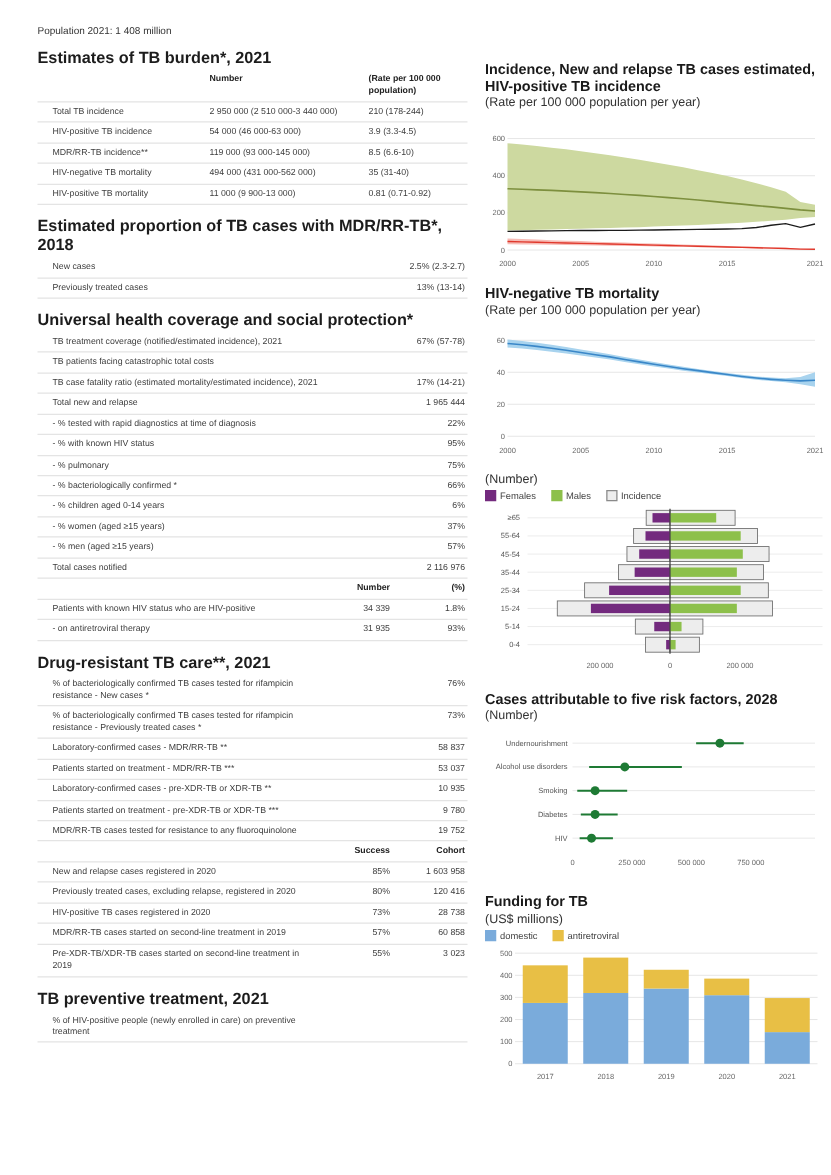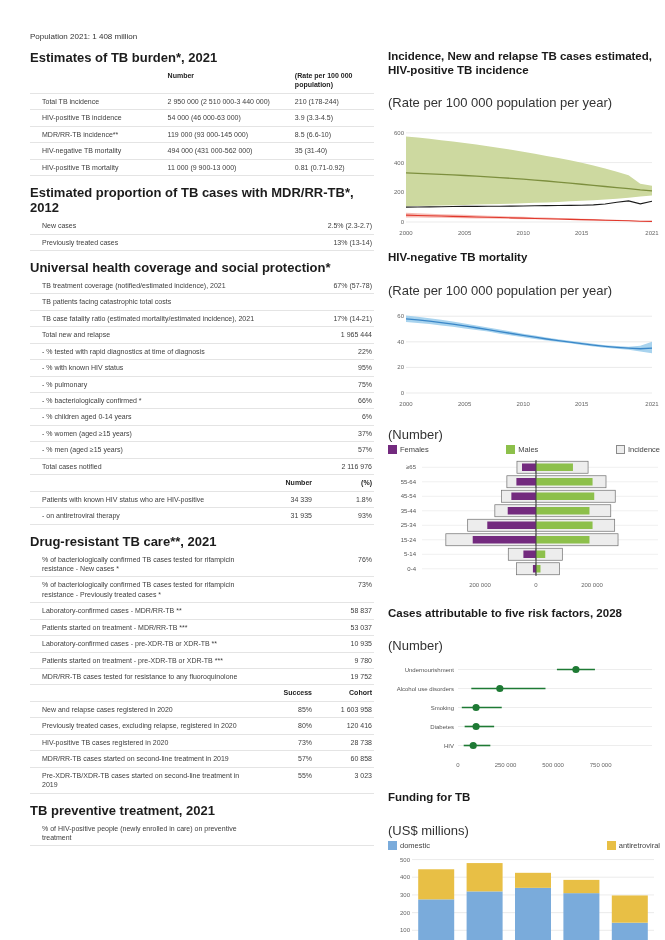--- a/index.html
+++ b/index.html
@@ -1,36 +1,36 @@
 <!DOCTYPE html>
 <html><head>
 <meta charset="utf-8">
 <style>
   html,body{margin:0;padding:0;background:#ffffff;}
   body{width:665px;height:940px;font-family:"Liberation Sans",sans-serif;color:#212121;overflow:hidden;}
   .page{position:relative;width:665px;height:940px;background:#fff;}
   .left-col{position:absolute;left:30px;top:20px;width:344px;}
   .right-col{position:absolute;left:388px;top:50px;width:272px;}
   .main-title{font-size:17.5px;font-weight:600;color:#1a1a1a;margin:0 0 7px 0;letter-spacing:.2px;}
-  .pop-line{font-size:8px;color:#333;margin:12px 0 1px 0;}
+  .pop-line{font-size:8px;color:#333;margin:0 0 1px 0;}
   .sec-h{font-size:13px;font-weight:600;color:#1c1c1c;margin:9px 0 3px 0;}
   .tbl{width:100%;}
   .row{display:grid;border-bottom:1px solid #e4e4e4;padding:3px 0;font-size:7px;color:#3d3d3d;line-height:1.35;}
   .row.hdr{font-weight:bold;color:#222;}
   .three .row{grid-template-columns:40% 37% 23%;}
   .three .val{text-align:left;}
   .kv .row{grid-template-columns:1fr 100px;}
   .kv .val{text-align:right;padding-right:2px;}
   .num3 .row{grid-template-columns:1fr 64px 60px;}
   .num3 .val{text-align:right;padding-right:2px;}
   .lbl{padding-left:12px;padding-right:6px;}
   .chart-block{margin-bottom:13px;}
   .chart-title{font-size:11.5px;font-weight:600;color:#1a1a1a;margin:0;line-height:1.18;}
-  .chart-sub{font-size:13px;color:#333;margin:18px 0 3px 0;}
-  .legend{display:flex;justify-content:space-between;align-items:center;gap:12px;font-size:7.5px;color:#444;margin:1px 0 2px 0;}
+  .chart-sub{font-size:10px;color:#333;margin:0 0 3px 0;}
+  .legend{display:flex;justify-content:flex-start;align-items:center;gap:12px;font-size:7.5px;color:#444;margin:1px 0 2px 0;}
   .leg-item{display:flex;align-items:center;gap:3px;}
   .swatch{display:inline-block;width:9px;height:9px;}
   .swatch.outlined{border:1px solid #8a8a8a;box-sizing:border-box;}
   svg{display:block;}
   svg text{font-family:"Liberation Sans",sans-serif;}
 </style>
 </head>
 <body>
 
 <div class="page">
@@ -64,21 +64,21 @@
             <span class="lbl">HIV-negative TB mortality</span>
             <span class="val">494 000 (431 000-562 000)</span>
             <span class="val">35 (31-40)</span>
           </div>
           <div class="row">
             <span class="lbl">HIV-positive TB mortality</span>
             <span class="val">11 000 (9 900-13 000)</span>
             <span class="val">0.81 (0.71-0.92)</span>
           </div>
         </div>
-        <div class="sec-h">Estimated proportion of TB cases with MDR/RR-TB*, 2012</div>
+        <div class="sec-h">Estimated proportion of TB cases with MDR/RR-TB*, 2018</div>
         <div class="tbl kv">
           <div class="row">
             <span class="lbl">New cases</span>
             <span class="val">2.5% (2.3-2.7)</span>
           </div>
           <div class="row">
             <span class="lbl">Previously treated cases</span>
             <span class="val">13% (13-14)</span>
           </div>
         </div>

